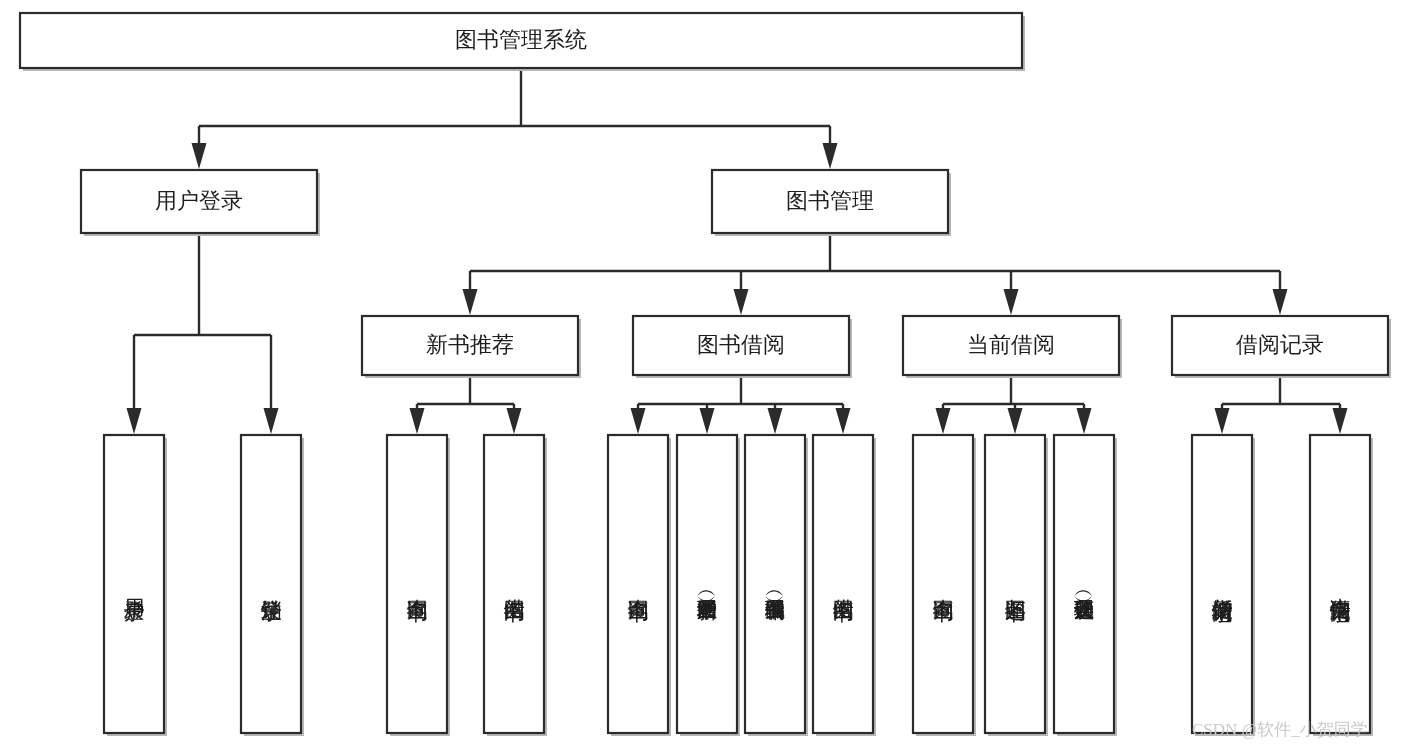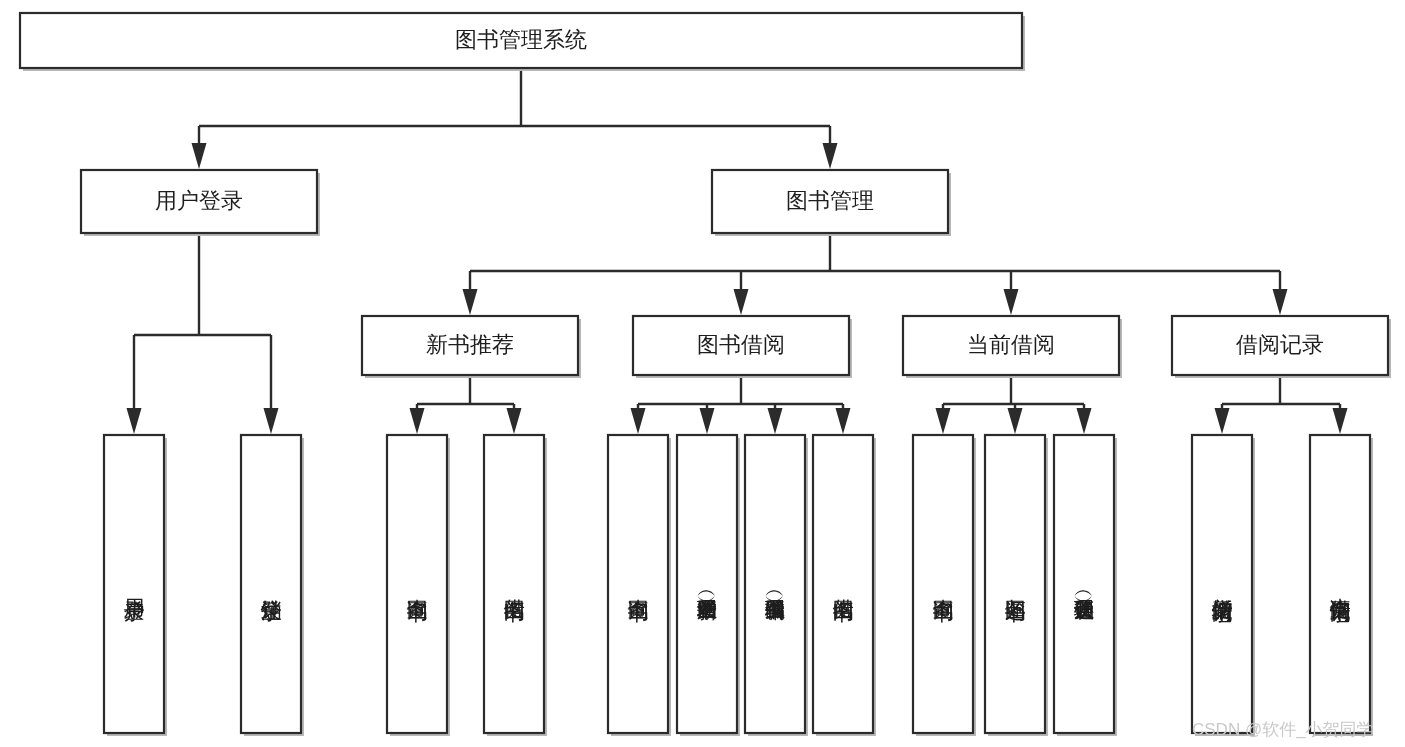--- a/index.html
+++ b/index.html
@@ -63,21 +63,21 @@
     line-height: 1.16;
     color: #1d1d1d;
     writing-mode: vertical-rl;
     text-orientation: upright;
     letter-spacing: 1px;
     white-space: pre;
     pointer-events: none;
   }
   .watermark {
     position: absolute;
-    font-family: Liberation Sans, sans-serif;
+    font-family: Liberation Serif, serif;
     font-size: 17px;
     color: #c9c9c9;
     white-space: nowrap;
     user-select: none;
   }
 </style>
 </head>
 <body>
 
 <div id="diagram-root">

